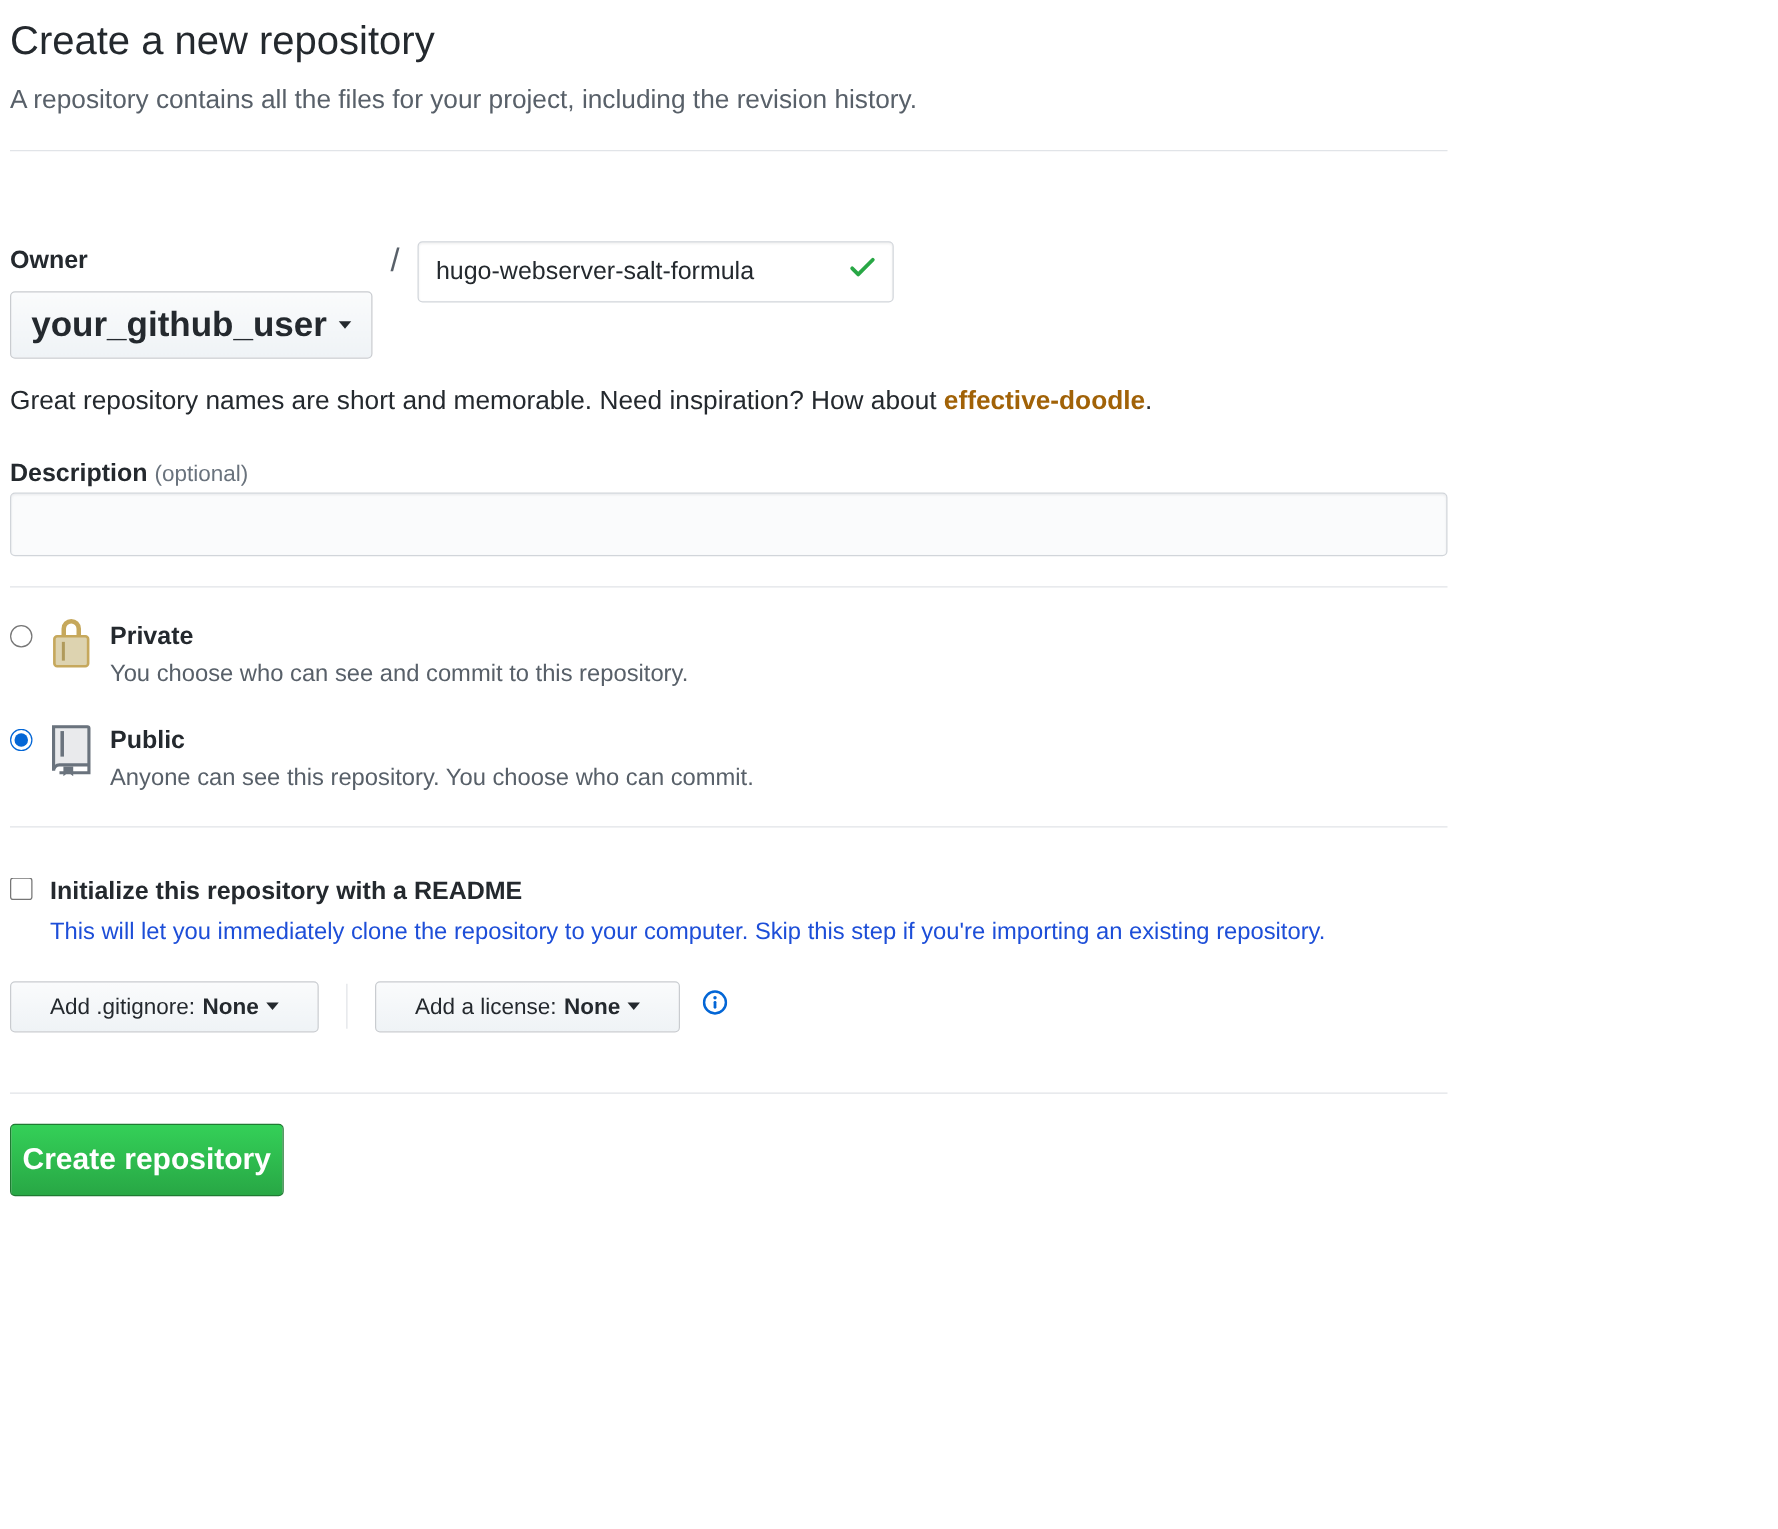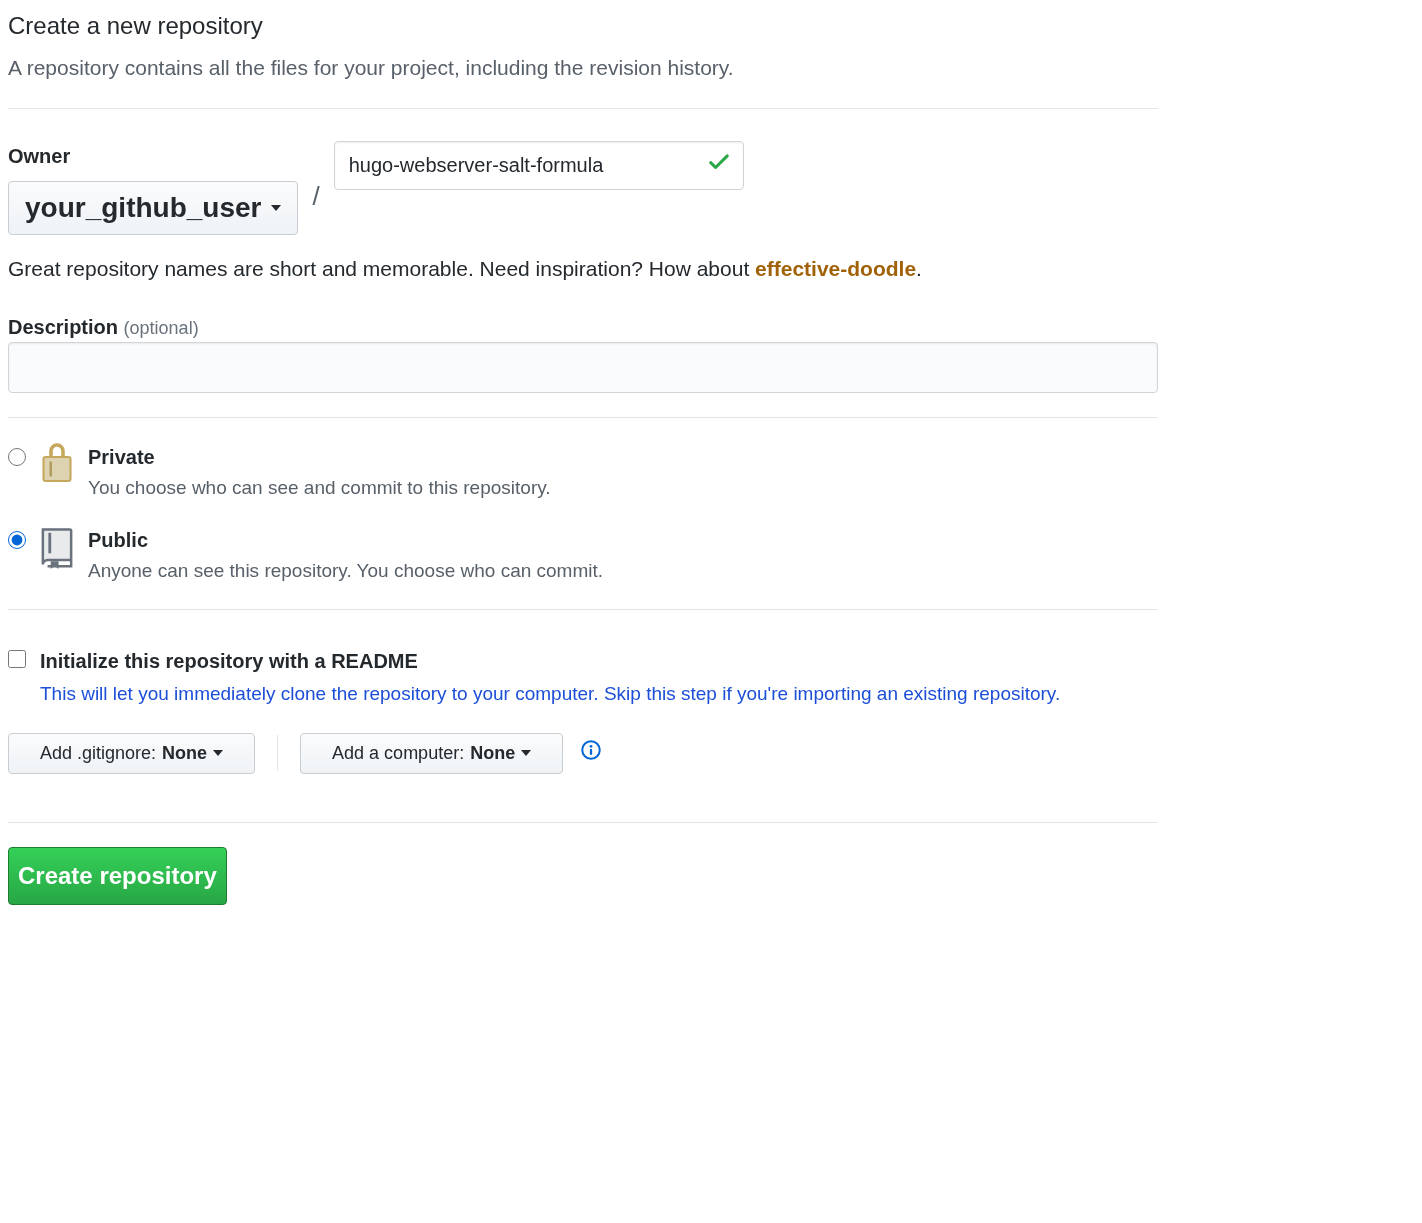--- a/index.html
+++ b/index.html
@@ -5,42 +5,42 @@
     * { box-sizing: border-box; margin: 0; padding: 0; }
     body {
       font-family: -apple-system, BlinkMacSystemFont, "Segoe UI", Helvetica, Arial, sans-serif;
       color: #24292e;
       padding: 8px;
       font-size: 14px;
       line-height: 1.5;
     }
     .container { max-width: 1150px; }
     h1 {
-      font-size: 24px;
+      font-size: 32px;
       font-weight: 400;
       margin-bottom: 8px;
       color: #24292e;
     }
     .subtitle {
       font-size: 21px;
       color: #586069;
       margin-bottom: 24px;
     }
     hr {
       border: none;
       border-top: 1px solid #e1e4e8;
       margin: 16px 0 32px 0;
     }
     .owner-row {
       display: flex;
       align-items: flex-start;
       gap: 0;
       margin-bottom: 16px;
     }
-    .field-group { display: flex; flex-direction: column; }
+    .field-group { display: flex; flex-direction: column; margin-top: 40px; }
     .field-label {
       font-size: 20px;
       font-weight: 600;
       color: #24292e;
       margin-bottom: 10px;
     }
     .optional {
       font-size: 18px;
       font-weight: 400;
       color: #6a737d;
@@ -65,21 +65,21 @@
       border-top: 6px solid #24292e;
     }
     .slash {
       font-size: 26px;
       color: #586069;
       margin: 36px 14px 0 14px;
       align-self: flex-start;
     }
     .repo-input-wrap { position: relative; display: inline-flex; align-items: center; }
     .repo-input {
-      width: 410px;
+      width: 381px;
       padding: 12px 44px 12px 14px;
       font-size: 20px;
       color: #24292e;
       background: #fff;
       border: 1px solid #d1d5da;
       border-radius: 4px;
       box-shadow: inset 0 1px 2px rgba(27,31,35,0.075);
     }
     .check-icon {
       position: absolute;
@@ -283,21 +283,21 @@
     </div>
 
     <div class="select-row">
       <button class="select-btn">
         <span>Add .gitignore: </span>
           <span class="strong">None</span>
         <span class="caret"></span>
       </button>
       <div class="vdivider"></div>
       <button class="select-btn">
-        <span>Add a computer: </span>
+        <span>Add a license: </span>
           <span class="strong">None</span>
         <span class="caret"></span>
       </button>
       <span class="info-icon">
         <svg width="20" height="20" viewBox="0 0 16 16">
             <circle cx="8" cy="8" r="7" fill="none" stroke="#0366d6" stroke-width="1.6"></circle>
             <circle cx="8" cy="5" r="1.1" fill="#0366d6"></circle>
             <rect x="7.1" y="7" width="1.8" height="5" rx="0.9" fill="#0366d6"></rect>
           </svg>
       </span>

